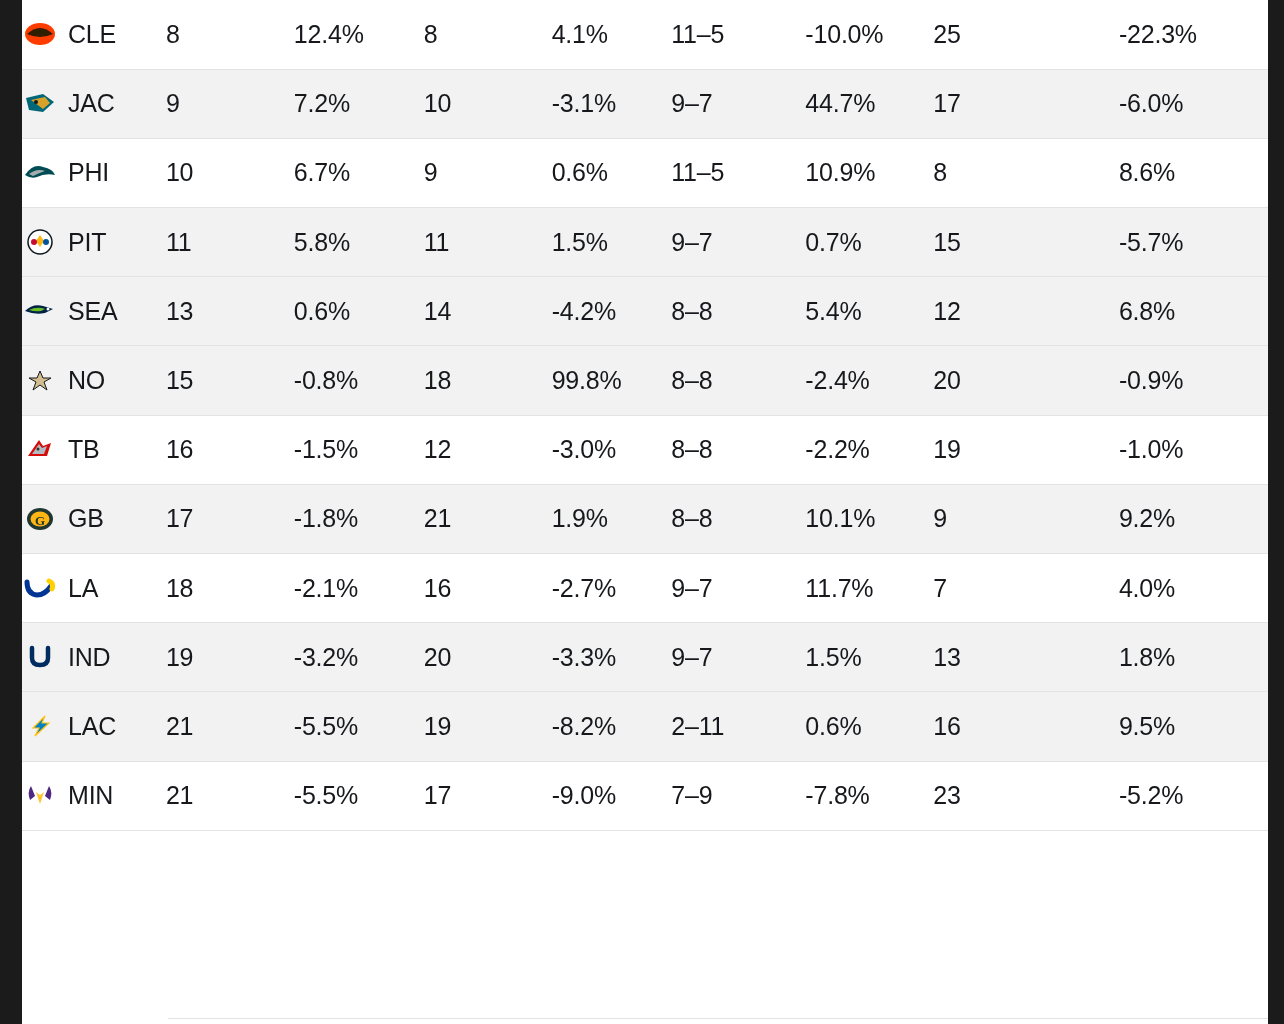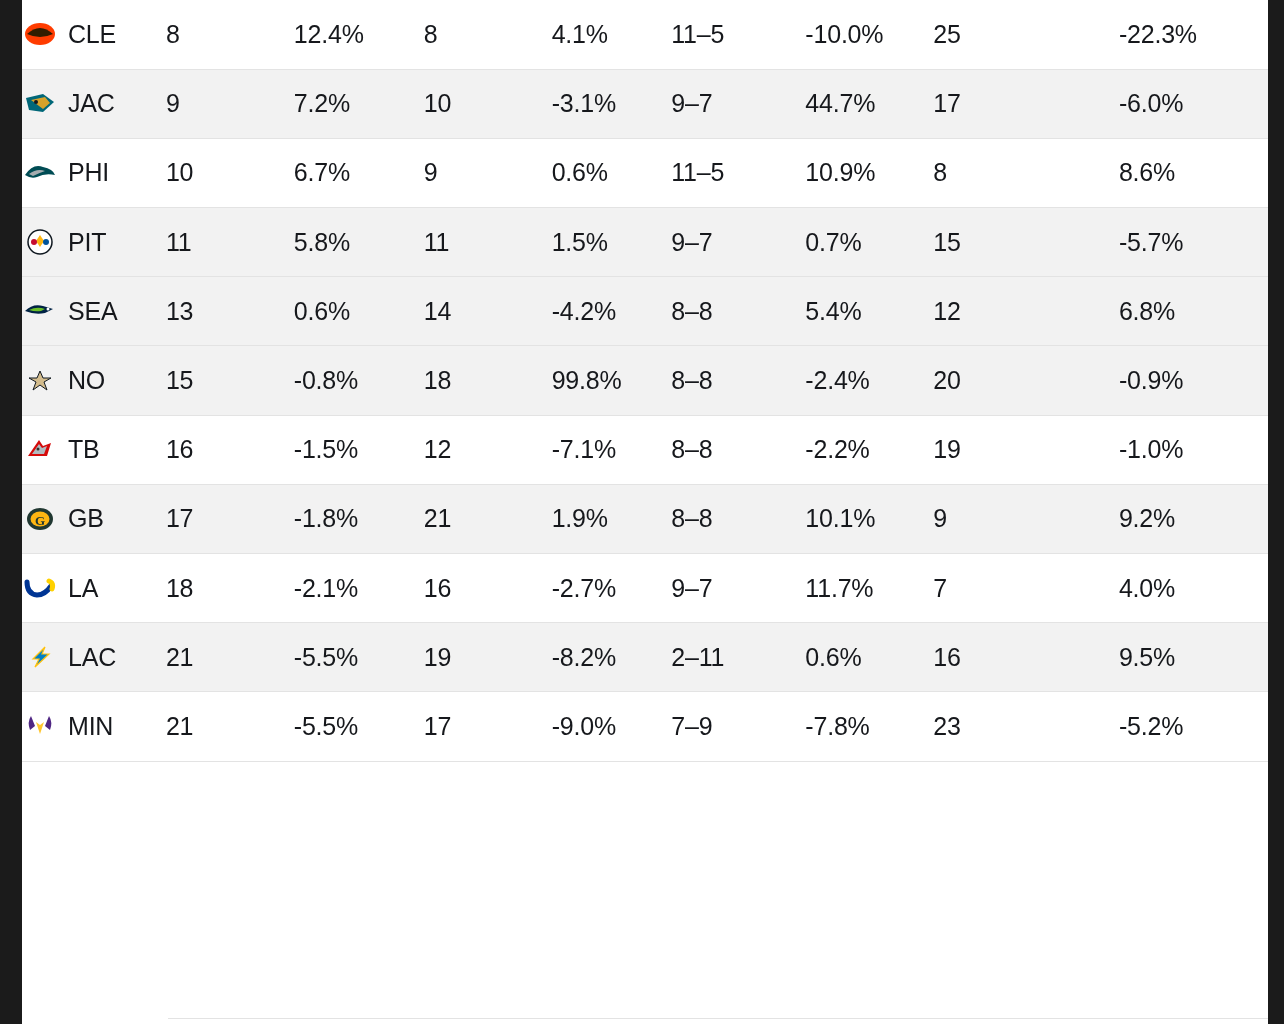--- a/index.html
+++ b/index.html
@@ -253,21 +253,21 @@
                     <path d="M9 18 L16 8 L19 12 L24 10 L21 18Z" fill="#B1BABF"></path>
                     <circle cx="15" cy="13" r="1.5" fill="#34302B"></circle>
                   </svg>
               </span>
               <span class="abbr">TB</span>
             </div>
           </td>
           <td class="num">16</td>
           <td class="num">-1.5%</td>
           <td class="num">12</td>
-          <td class="num">-7.1%</td>
+          <td class="num">-3.0%</td>
           <td class="num">8–8</td>
           <td class="num">-2.2%</td>
           <td class="num">19</td>
           <td class="num">-1.0%</td>
         </tr>
 
         <tr class="alt">
           <td class="team-cell">
             <div class="team-inner">
               <span class="logo">
@@ -305,20 +305,40 @@
           <td class="num">18</td>
           <td class="num">-2.1%</td>
           <td class="num">16</td>
           <td class="num">-2.7%</td>
           <td class="num">9–7</td>
           <td class="num">11.7%</td>
           <td class="num">7</td>
           <td class="num">4.0%</td>
         </tr>
 
+        <tr class="alt">
+          <td class="team-cell">
+            <div class="team-inner">
+              <span class="logo">
+                <svg width="34" height="28" viewBox="0 0 34 28">
+                    <path d="M9 5 L9 15 Q9 22 17 22 Q25 22 25 15 L25 5" stroke="#002C5F" stroke-width="4.5" fill="none" stroke-linecap="round"></path>
+                  </svg>
+              </span>
+              <span class="abbr">IND</span>
+            </div>
+          </td>
+          <td class="num">19</td>
+          <td class="num">-3.2%</td>
+          <td class="num">20</td>
+          <td class="num">-3.3%</td>
+          <td class="num">9–7</td>
+          <td class="num">1.5%</td>
+          <td class="num">13</td>
+          <td class="num">1.8%</td>
+        </tr>
 
 
         <tr class="alt">
           <td class="team-cell">
             <div class="team-inner">
               <span class="logo">
                 <svg width="34" height="28" viewBox="0 0 34 28">
                     <path d="M22 4 L10 16 L16 16 L12 24 L26 11 L19 11Z" fill="#0080C6" stroke="#FFC20E" stroke-width="1.2"></path>
                   </svg>
               </span>

